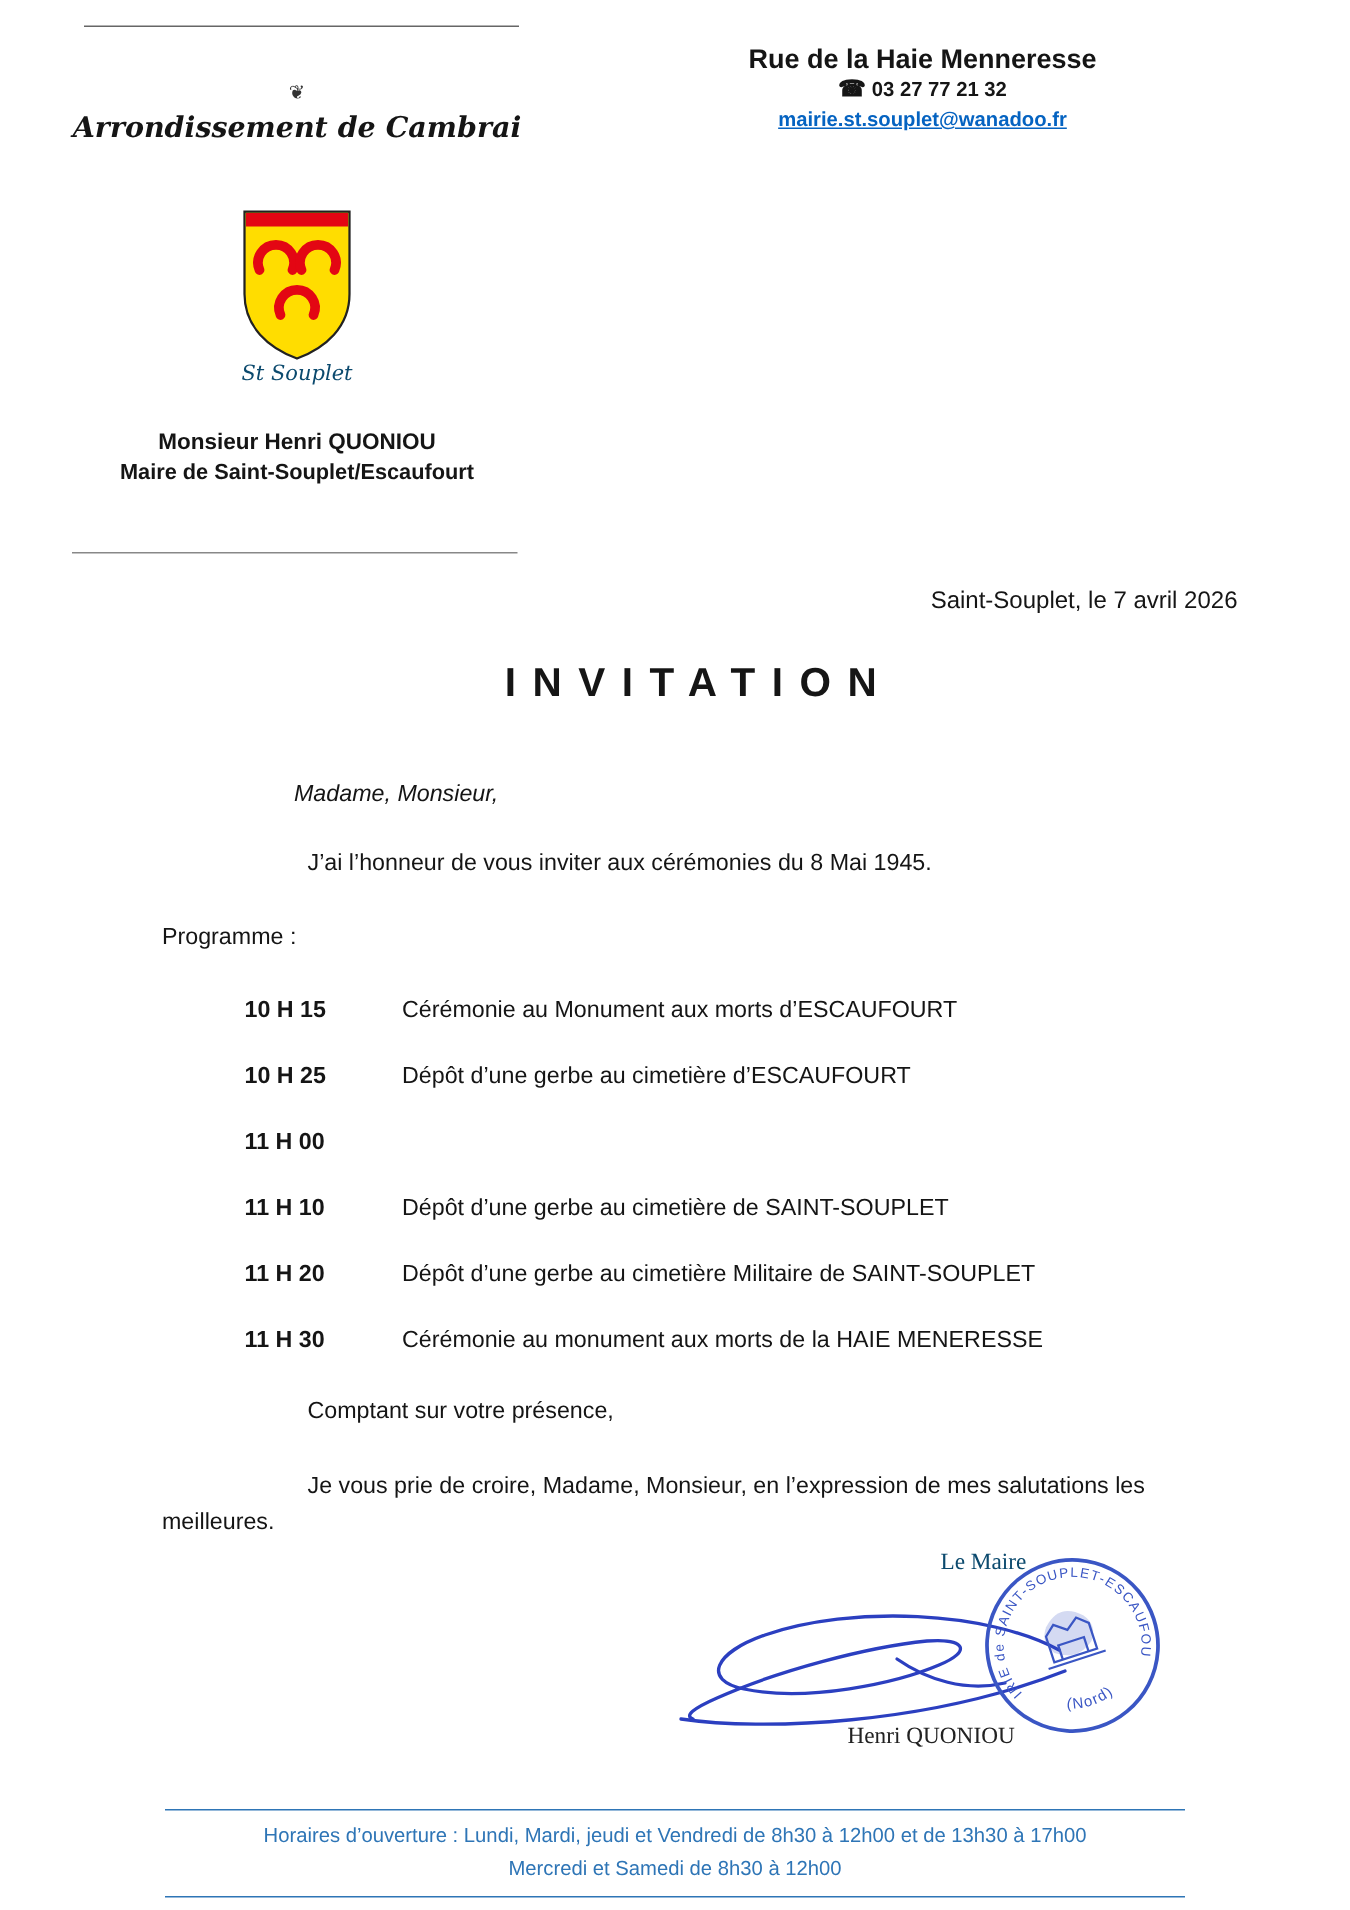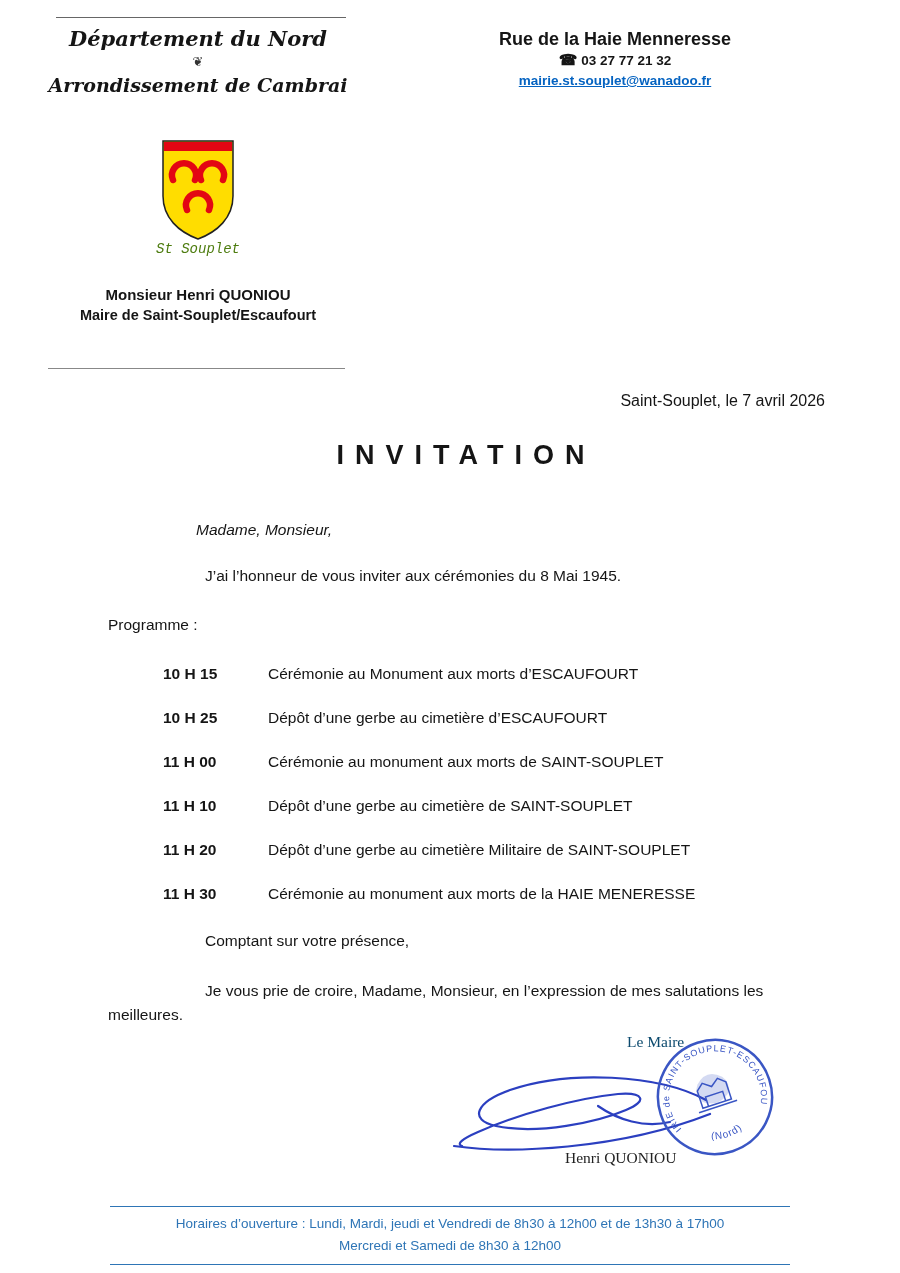--- a/index.html
+++ b/index.html
@@ -11,21 +11,21 @@
   .lh-left { position:absolute; left:48px; top:0; width:300px; height:380px; text-align:center; }
   .rule-top { position:absolute; top:17px; left:8px; right:2px; border-top:1px solid #666; }
   .script { font-family:"DejaVu Serif", serif; font-style:italic; font-weight:bold; }
   .departement { position:absolute; top:26px; left:0; right:0; font-size:21px; }
   .ornament { position:absolute; top:54px; left:0; right:0; font-size:13px; color:#333; }
   .arrondissement { position:absolute; top:74px; left:0; right:0; font-size:19px; }
   .coat { position:absolute; top:138px; left:111px; }
   .shield-field { fill:var(--shield-yellow,#FFDD00); stroke:#222; stroke-width:1.5; }
   .shield-chief { fill:var(--shield-red,#E30613); }
   .crescent { fill:none; stroke:var(--shield-red,#E30613); stroke-width:6.5; stroke-linecap:round; }
-  .shield-caption { position:absolute; top:241px; left:0; right:0; font-size:14px; color:#4d7c0f; font-weight:normal;font-family:Liberation Mono, monospace; }
+  .shield-caption { position:absolute; top:241px; left:0; right:0; font-size:14px; color:#0c4a6e; font-weight:normal; }
   .mayor-name { position:absolute; top:286px; left:0; right:0; font-weight:bold; font-size:15px; }
   .mayor-title { position:absolute; top:307px; left:0; right:0; font-weight:bold; font-size:14.5px; }
   .rule-bottom { position:absolute; top:368px; left:0; right:3px; border-top:1px solid #888; }
 
   
   .lh-right { position:absolute; left:395px; top:22px; width:440px; text-align:center; }
   .commune-title { font-size:20px; font-weight:400; letter-spacing:0.2px; color:#111; }
   .addr { font-weight:bold; font-size:18px; line-height:20px; }
   .addr-first { margin-top:7px; }
   .phone-row { font-weight:bold; font-size:13.5px; line-height:21px; }
@@ -66,21 +66,20 @@
   .footer-line2 { margin-top:4px; font-size:13.5px; line-height:18px; }
   .footer-rule-bottom { margin-top:9px; }
 </style>
 </head>
 <body>
 
 <div class="page">
 
   <div class="lh-left">
     <div class="rule-top"></div>
-    <div class="script departement">Département du Nord</div>
     <div class="ornament">❦</div>
     <div class="script arrondissement">Arrondissement de Cambrai</div>
 
     <svg class="coat" width="78" height="104" viewBox="0 0 78 104">
       <path class="shield-field" d="M4,3 H74 V58 C74,80 58,94 39,101 C20,94 4,80 4,58 Z"></path>
       <path class="shield-chief" d="M5,4 H73 V13 H5 Z"></path>
       <path class="crescent" d="M14,42 A12,12 0 1 1 36,42"></path>
       <path class="crescent" d="M42,42 A12,12 0 1 1 64,42"></path>
       <path class="crescent" d="M28,72 A12,12 0 1 1 50,72"></path>
     </svg>
@@ -110,21 +109,20 @@
     <div class="schedule-row">
       <span class="schedule-time">10 H 15</span>
       <span class="schedule-desc">Cérémonie au Monument aux morts d’ESCAUFOURT</span>
     </div>
     <div class="schedule-row">
       <span class="schedule-time">10 H 25</span>
       <span class="schedule-desc">Dépôt d’une gerbe au cimetière d’ESCAUFOURT</span>
     </div>
     <div class="schedule-row">
       <span class="schedule-time">11 H 00</span>
-      <span class="schedule-desc">Cérémonie au monument aux morts de SAINT-SOUPLET</span>
     </div>
     <div class="schedule-row">
       <span class="schedule-time">11 H 10</span>
       <span class="schedule-desc">Dépôt d’une gerbe au cimetière de SAINT-SOUPLET</span>
     </div>
     <div class="schedule-row">
       <span class="schedule-time">11 H 20</span>
       <span class="schedule-desc">Dépôt d’une gerbe au cimetière Militaire de SAINT-SOUPLET</span>
     </div>
     <div class="schedule-row">

